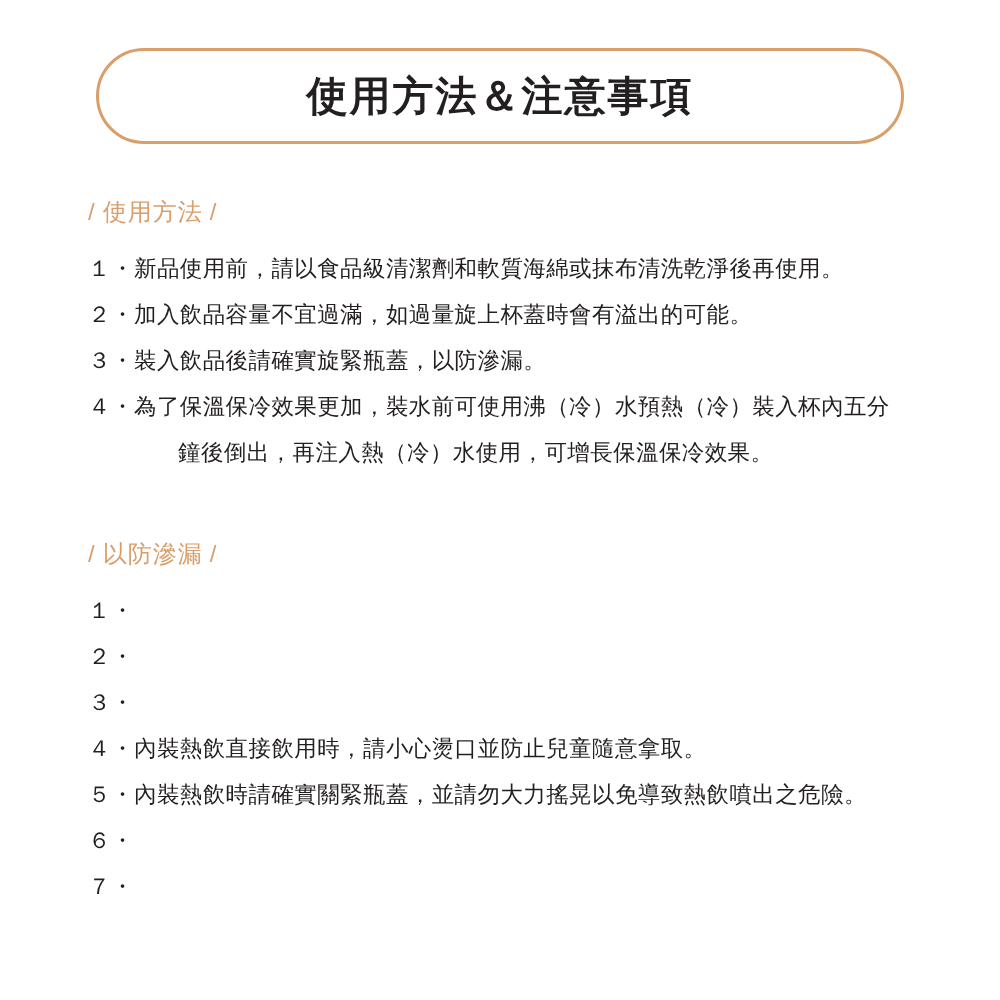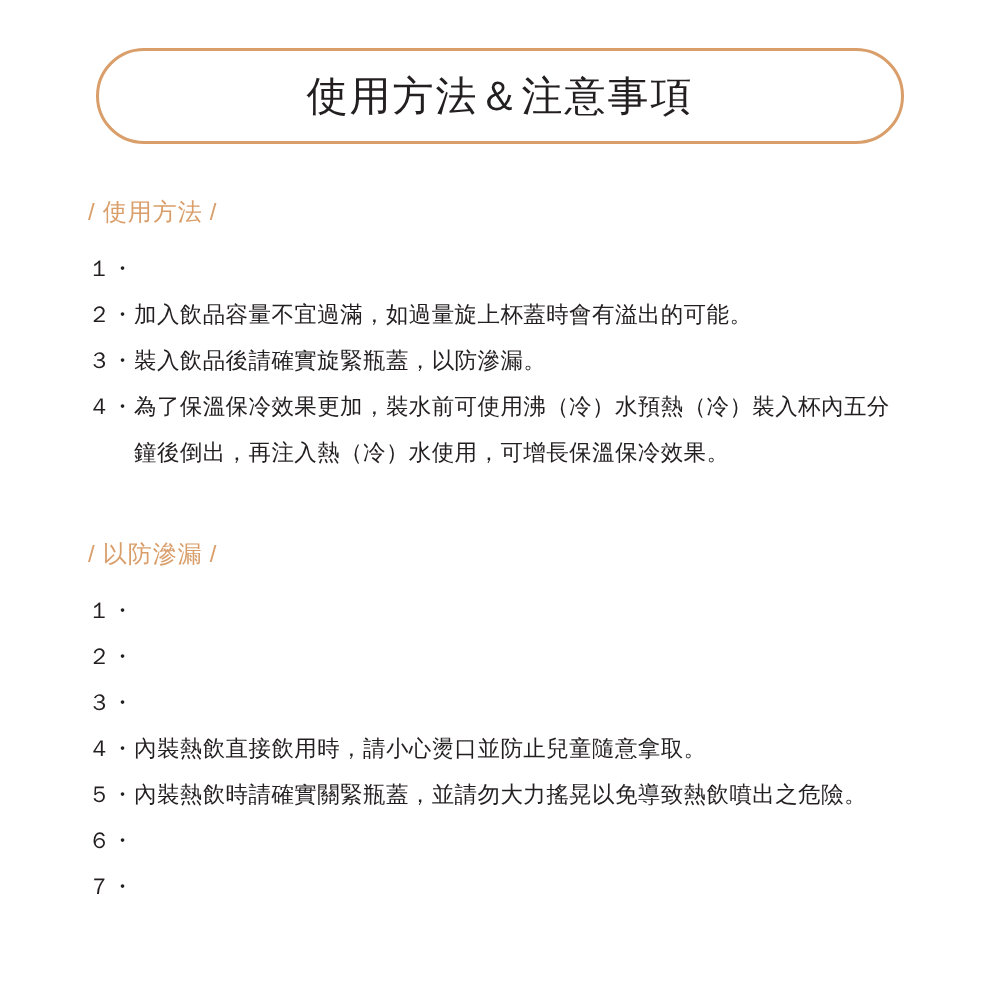--- a/index.html
+++ b/index.html
@@ -28,21 +28,21 @@
     height: 96px;
     border: 3px solid #d99e6a;
     border-radius: 48px;
     display: flex;
     align-items: center;
     justify-content: center;
     box-sizing: border-box;
   }
   .title-text {
     font-size: 41px;
-    font-weight: normal;
+    font-weight: bold;
     letter-spacing: 2px;
     color: #231f20;
     white-space: nowrap;
   }
 
   
   .section-heading {
     display: flex;
     align-items: center;
     gap: 7px;
@@ -83,40 +83,42 @@
     text-align: left;
     white-space: nowrap;
   }
   .txt {
     flex: 1 1 auto;
     max-width: 820px;
     text-indent: 0;
   }
   .txt .cont {
     display: block;
+    margin-left: 44px;
   }
 </style>
 </head>
 <body>
 
 <div class="page">
 
   <div class="title-box">
     <div class="title-text">使用方法＆注意事項</div>
   </div>
 
   <div class="section-usage">
     <div class="section-heading">
       <span class="slash">/</span>
       <span>使用方法</span>
       <span class="slash">/</span>
     </div>
     <ol class="item-list">
       <li>
         <span class="num">１・</span>
+        <span class="txt">新品使用前，請以食品級清潔劑和軟質海綿或抹布清洗乾淨後再使用。</span>
       </li>
       <li>
         <span class="num">２・</span>
         <span class="txt">加入飲品容量不宜過滿，如過量旋上杯蓋時會有溢出的可能。</span>
       </li>
       <li>
         <span class="num">３・</span>
         <span class="txt">裝入飲品後請確實旋緊瓶蓋，以防滲漏。</span>
       </li>
       <li>

